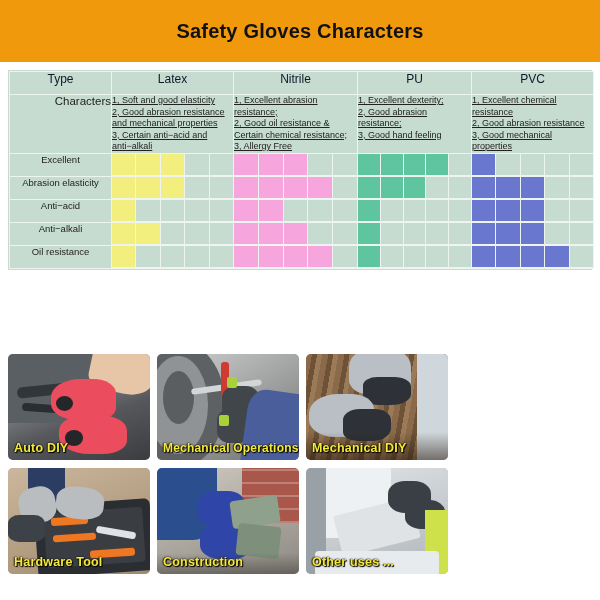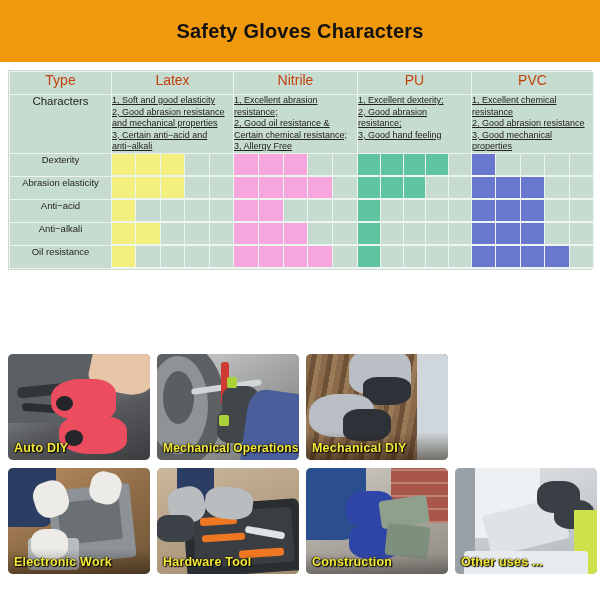--- a/index.html
+++ b/index.html
@@ -32,25 +32,25 @@
     border-collapse:collapse;width:100%;table-layout:fixed;
     background:#c7dcd0;
   }
   table.cmp td, table.cmp th{
     border:1px solid #eef4f0;
     vertical-align:top;
     background:#c7dcd0;
     padding:0;
   }
   .hdr-cell{
-    text-align:center;font-size:14px;font-weight:normal;color:#c2410c;
+    text-align:center;font-size:12px;font-weight:normal;color:#0f172a;
     padding:8px 2px 8px 2px;height:22px;vertical-align:middle;
   }
   .char-label{
-    text-align:center;font-size:11.5px;color:#222;vertical-align:middle;
+    text-align:right;font-size:11.5px;color:#222;vertical-align:middle;
   }
   .char-text{
     font-size:9px;line-height:11.5px;color:#222;
     padding:6px 6px 6px 7px;text-align:left;white-space:pre-line;text-decoration:underline;
   }
 
   
   .rate-label{
     font-size:9.5px;color:#222;text-align:center;vertical-align:middle;
     height:22px;padding:0 2px;
@@ -121,21 +121,21 @@
         <td class="char-text">1, Excellent dexterity;
 2, Good abrasion resistance;
 3, Good hand feeling</td>
         <td class="char-text">1, Excellent chemical resistance
 2, Good abrasion resistance
 3, Good mechanical properties</td>
       </tr>
       </tbody>
         <tbody id="rating-body">
           <tr>
-            <td class="rate-label">Dexterity</td>
+            <td class="rate-label">Excellent</td>
             <td class="rate-cell">
               <div class="pips">
                 <div class="pip" style="background: rgb(242, 239, 126);"></div>
                 <div class="pip" style="background: rgb(242, 239, 126);"></div>
                 <div class="pip" style="background: rgb(242, 239, 126);"></div>
                 <div class="pip" style="background: rgb(199, 220, 208);"></div>
                 <div class="pip" style="background: rgb(199, 220, 208);"></div>
               </div>
             </td>
             <td class="rate-cell">
@@ -373,34 +373,20 @@
           <div style="position:absolute;left:26%;top:52%;width:34%;height:30%;background:#2e3238;border-radius:35% 35% 40% 30%;"></div>
           <div style="position:absolute;left:0;bottom:0;width:100%;height:26%;background:linear-gradient(180deg,rgba(0,0,0,0),rgba(40,25,12,.55));"></div>
         </div>
         <div class="cap">Mechanical DIY</div>
       </div>
 
     </div>
 
     <div class="prow">
 
-      <div class="tile">
-        <div class="scene" style="background:
-             linear-gradient(150deg,#b98f63 0%, #8c6a45 55%, #6d5436 100%);">
-          <div style="position:absolute;left:0;top:0;width:34%;height:56%;background:#2c3d63;border-radius:0 0 30% 0;"></div>
-          <div style="position:absolute;left:30%;top:18%;width:58%;height:70%;background:#8d9297;border-radius:4px;transform:rotate(-6deg);"></div>
-          <div style="position:absolute;left:36%;top:30%;width:44%;height:40%;background:#6b7075;border-radius:3px;transform:rotate(-6deg);"></div>
-          <div style="position:absolute;left:14%;top:66%;width:36%;height:30%;background:#b8bcbf;border-radius:4px;"></div>
-          <div style="position:absolute;left:18%;top:12%;width:24%;height:34%;background:#ecebe7;border-radius:40%;transform:rotate(-18deg);"></div>
-          <div style="position:absolute;left:16%;top:58%;width:26%;height:28%;background:#ecebe7;border-radius:40%;"></div>
-          <div style="position:absolute;left:58%;top:4%;width:22%;height:30%;background:#ecebe7;border-radius:40%;transform:rotate(14deg);"></div>
-          <div style="position:absolute;left:0;bottom:0;width:100%;height:24%;background:linear-gradient(180deg,rgba(0,0,0,0),rgba(30,20,10,.45));"></div>
-        </div>
-        <div class="cap">Electronic Work</div>
-      </div>
 
       <div class="tile">
         <div class="scene" style="background:
              linear-gradient(160deg,#cbb79c 0%, #a08a6e 100%);">
           <div style="position:absolute;left:20%;top:32%;width:82%;height:68%;background:#2a2d31;border-radius:6px;transform:rotate(-4deg);"></div>
           <div style="position:absolute;left:26%;top:40%;width:70%;height:52%;background:#3a3e43;border-radius:4px;transform:rotate(-4deg);"></div>
           <div style="position:absolute;left:30%;top:46%;width:26%;height:8%;background:#ef7722;border-radius:3px;transform:rotate(-4deg);"></div>
           <div style="position:absolute;left:32%;top:62%;width:30%;height:7%;background:#ef7722;border-radius:3px;transform:rotate(-4deg);"></div>
           <div style="position:absolute;left:62%;top:58%;width:28%;height:7%;background:#e0e3e6;border-radius:3px;transform:rotate(10deg);"></div>
           <div style="position:absolute;left:58%;top:76%;width:32%;height:8%;background:#ef7722;border-radius:3px;transform:rotate(-4deg);"></div>

